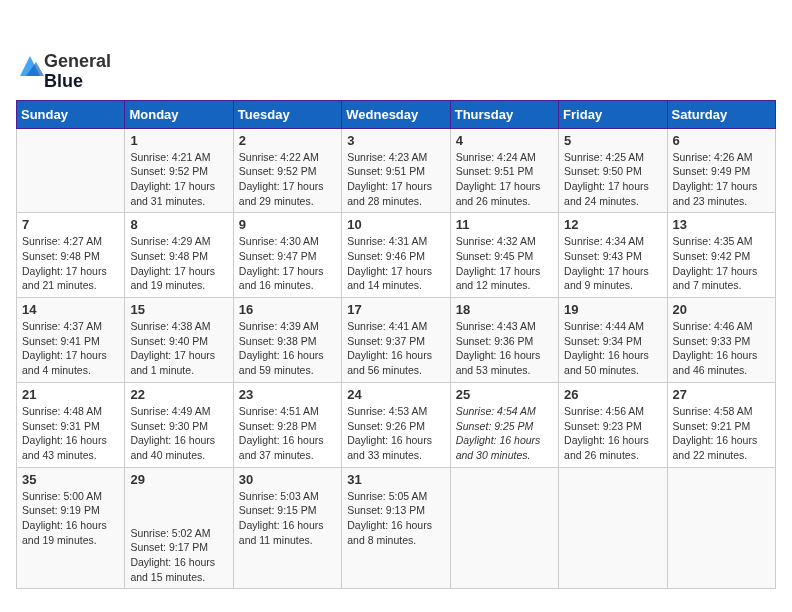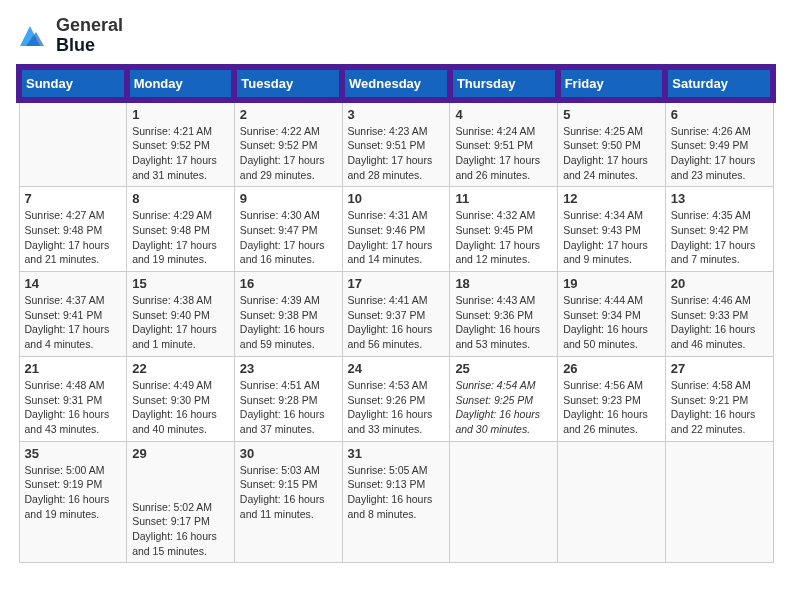--- a/index.html
+++ b/index.html
@@ -11,22 +11,22 @@
       padding: 16px;
     }
     .header {
       display: flex;
       justify-content: space-between;
       align-items: flex-start;
       margin-bottom: 8px;
     }
     .logo {
       display: flex;
-      align-items: center;
-      gap: 12px;
+      gap: 0;
+      margin-top: 36px;
     }
     .logo-text {
       display: flex;
       flex-direction: column;
       line-height: 1.1;
     }
     .logo-general {
       font-size: 18px;
       font-weight: bold;
       color: #333;
@@ -58,21 +58,21 @@
       border-collapse: collapse;
       font-size: 11px;
     }
     .calendar th {
       background-color: #1565C0;
       color: white;
       padding: 6px 4px;
       text-align: left;
       font-size: 13px;
       font-weight: bold;
-      border: 6px solid #4c1d95;
+      border: 1px solid #4c1d95;
     }
     .calendar td {
       border: 1px solid #ccc;
       padding: 4px 5px;
       vertical-align: top;
       min-height: 80px;
       width: 108px;
     }
     .calendar tr:nth-child(odd) td {
       background-color: #f9f9f9;

